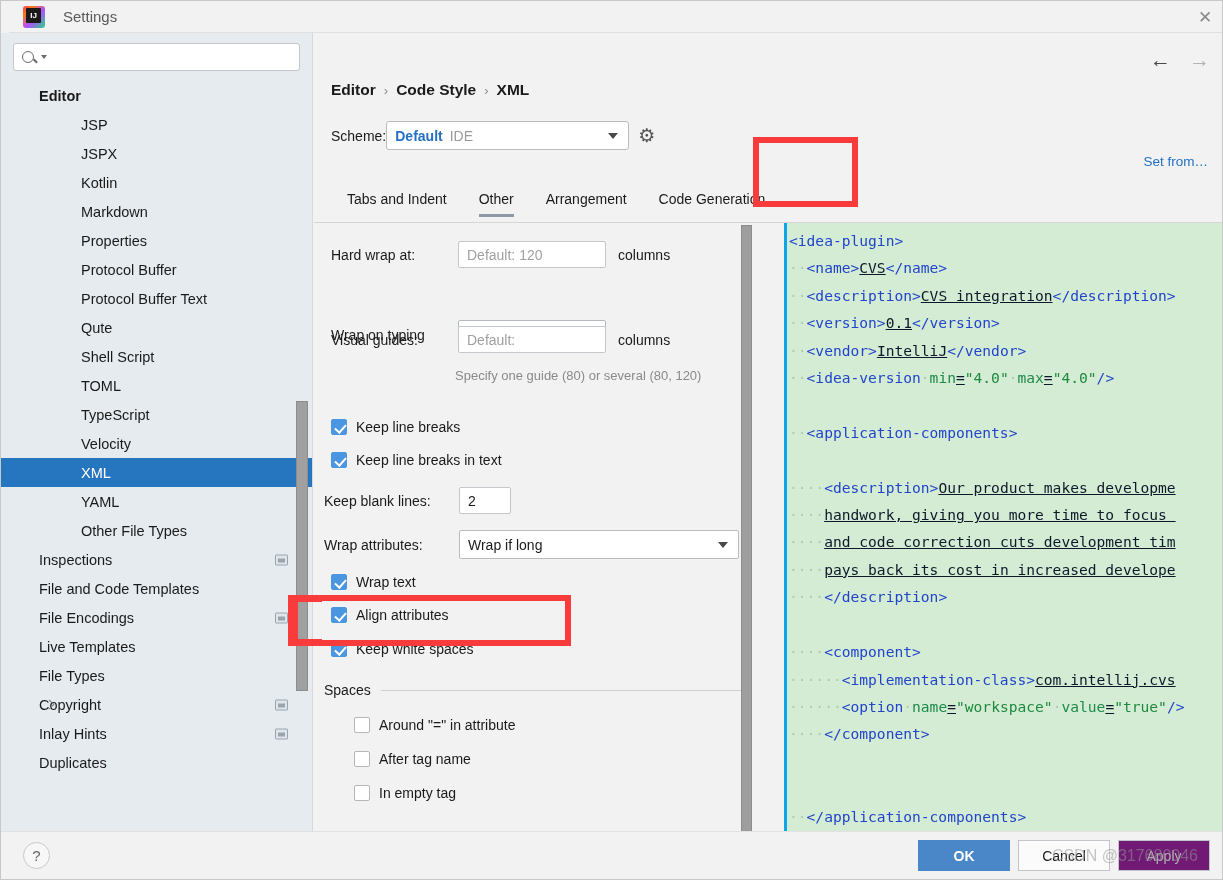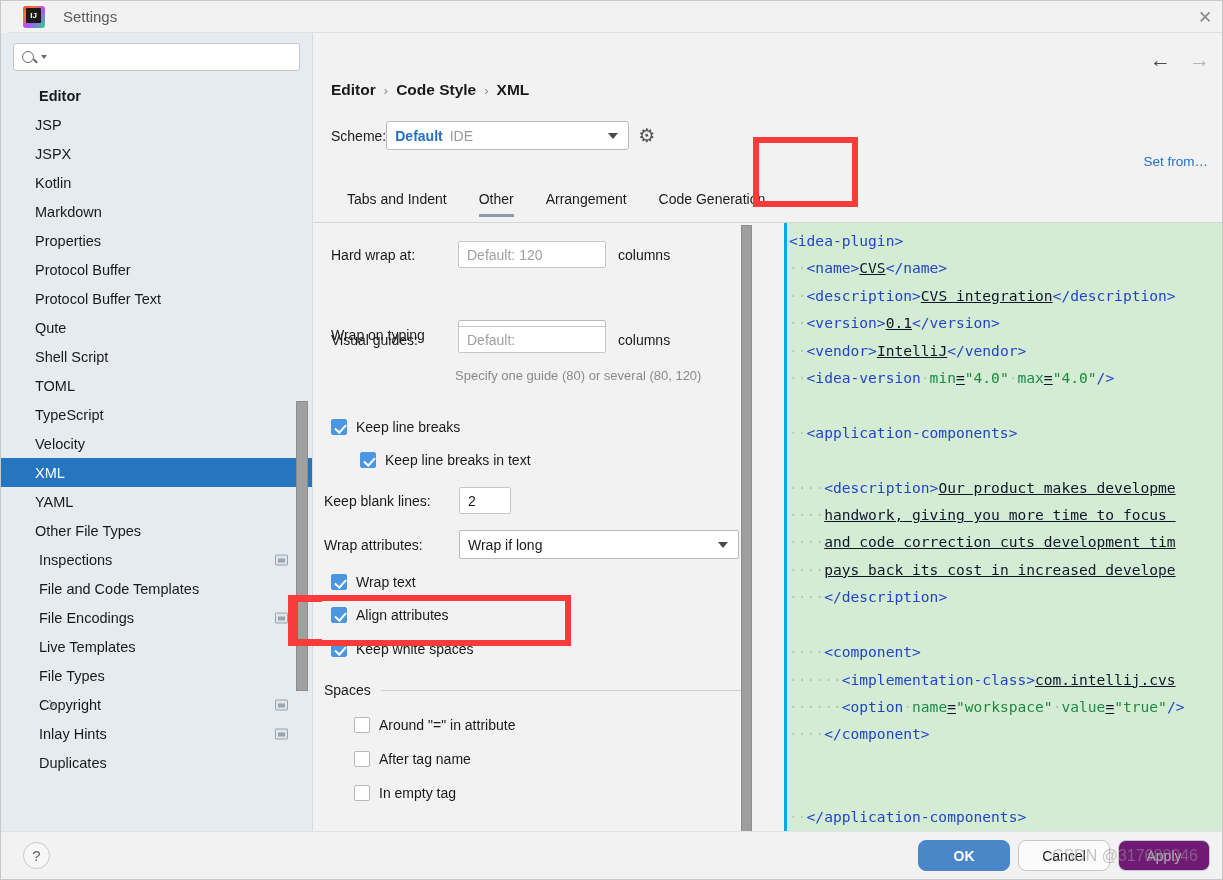--- a/index.html
+++ b/index.html
@@ -95,21 +95,21 @@
 
   .tree { margin-top: 4px; position: relative; }
   .tree-item {
     height: 29px; display: flex; align-items: center;
     font-size: 14.5px; color: #1a1a1a; position: relative;
     cursor: pointer; padding-right: 18px;
   }
   .tree-item.selected { background: #2675bf; color: #ffffff; }
   .tree-item.bold { font-weight: bold; }
   .lvl1 { padding-left: 38px; }
-  .lvl2 { padding-left: 34px; }
+  .lvl2 { padding-left: 80px; }
   .tw {
     position: absolute; left: 44px; top: 50%; transform: translateY(-50%);
     width: 10px; height: 10px;
   }
   .tw::before {
     content: ""; position: absolute; left: 1px; top: 1px;
     width: 6px; height: 6px;
     border-top: 1.6px solid #7a7a7a; border-right: 1.6px solid #7a7a7a;
     transform: rotate(45deg);
   }
@@ -291,21 +291,21 @@
   }
   .help-btn {
     position: absolute; left: 22px; top: 10px;
     width: 27px; height: 27px; border-radius: 50%;
     border: 1px solid #c8c8c8; color: #666; background: #f7f7f7;
     display: flex; align-items: center; justify-content: center;
     font-size: 15px; cursor: pointer;
   }
   .btns { position: absolute; right: 14px; top: 8px; display: flex; gap: 8px; }
   .btn {
-    height: 31px; min-width: 92px; border-radius: 8px;
+    height: 31px; min-width: 92px; border-radius: 0;
     display: flex; align-items: center; justify-content: center;
     font-size: 14px; cursor: pointer;
     border: 1px solid #c2c6ca; background: #fbfbfb; color: #1a1a1a;
   }
   .btn.primary {
     background: #4a87c8; border-color: #4a87c8; color: #fff; font-weight: bold;
   }
   .btn.disabled { color: #b0b0b0; background: #701a75; }
 
   
@@ -487,21 +487,21 @@
 
       <div class="row" style="left:141px; top:145px;">
         <span class="hint">Specify one guide (80) or several (80, 120)</span>
       </div>
 
       <div class="cbrow" style="left:17px; top:196px;">
         <span class="cb on"></span>
         <span class="cblabel">Keep line breaks</span>
       </div>
 
-      <div class="cbrow" style="left:17px; top:229px;margin-left:29px;">
+      <div class="cbrow" style="left:17px; top:229px;">
         <span class="cb on"></span>
         <span class="cblabel">Keep line breaks in text</span>
       </div>
 
       <div class="row" style="left:10px; top:264px;">
         <span class="fld-label" style="width:135px;">Keep blank lines:</span>
         <div class="txtbox" style="width:52px;">2</div>
       </div>
 
       <div class="row" style="left:10px; top:307px;">

